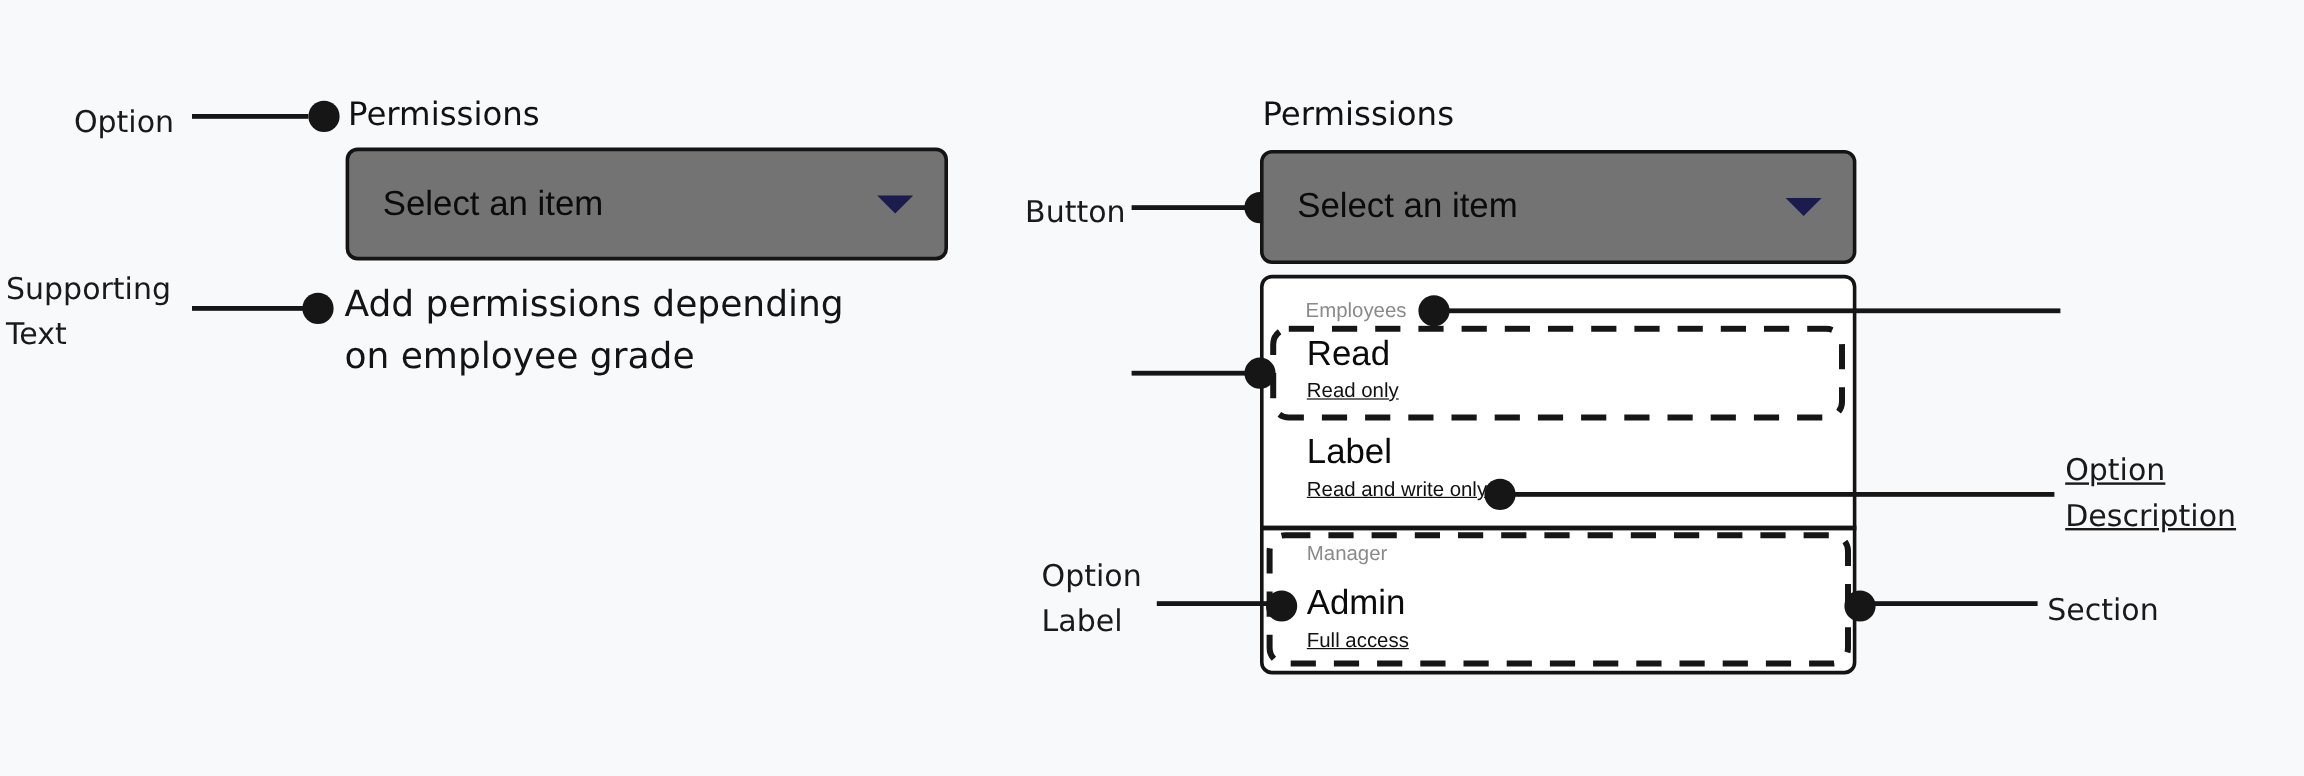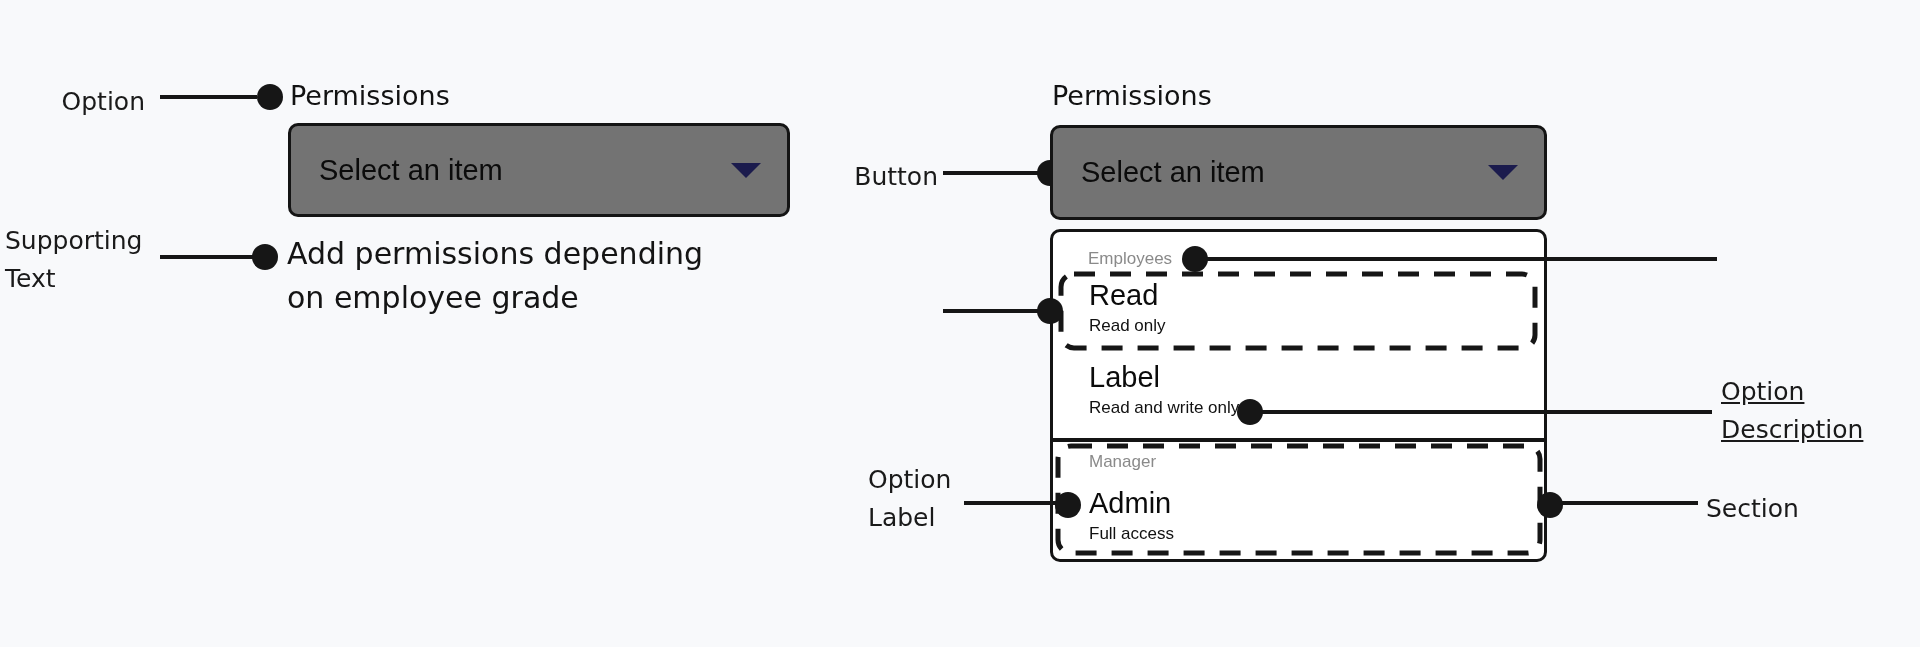--- a/index.html
+++ b/index.html
@@ -60,21 +60,21 @@
     font-size:17px;color:#8a8a8a;white-space:nowrap;
   }
   .option-label{
     position:absolute;
     font-family:"Liberation Sans",sans-serif;
     font-size:29px;color:#0b0b0b;white-space:nowrap;
   }
   .option-desc{
     position:absolute;
     font-family:"Liberation Sans",sans-serif;
-    font-size:17px;color:#111111;white-space:nowrap;
+    font-size:17px;color:#111111;white-space:nowrap;text-decoration:underline;
   }
   .dashed-outline{position:absolute;}
   .supporting-text{
     position:absolute;font-size:30px;line-height:1.45;color:#141414;
     font-family:"DejaVu Sans",sans-serif;
   }
 </style>
 </head>
 <body>
 

